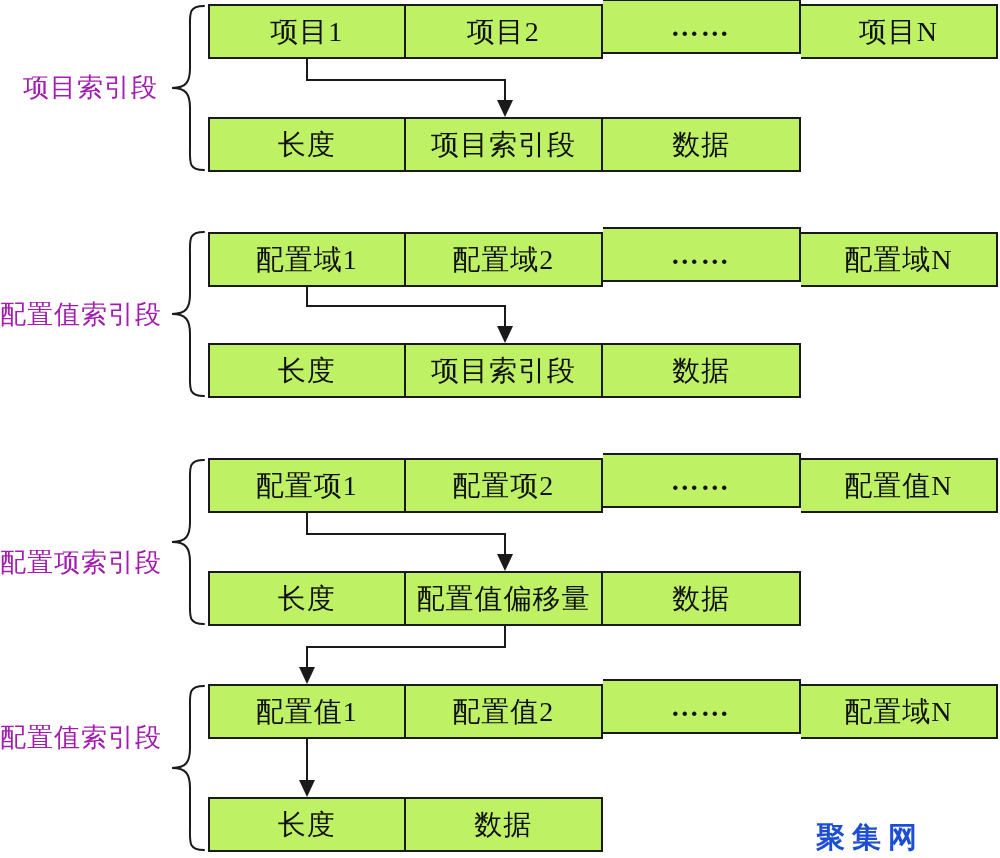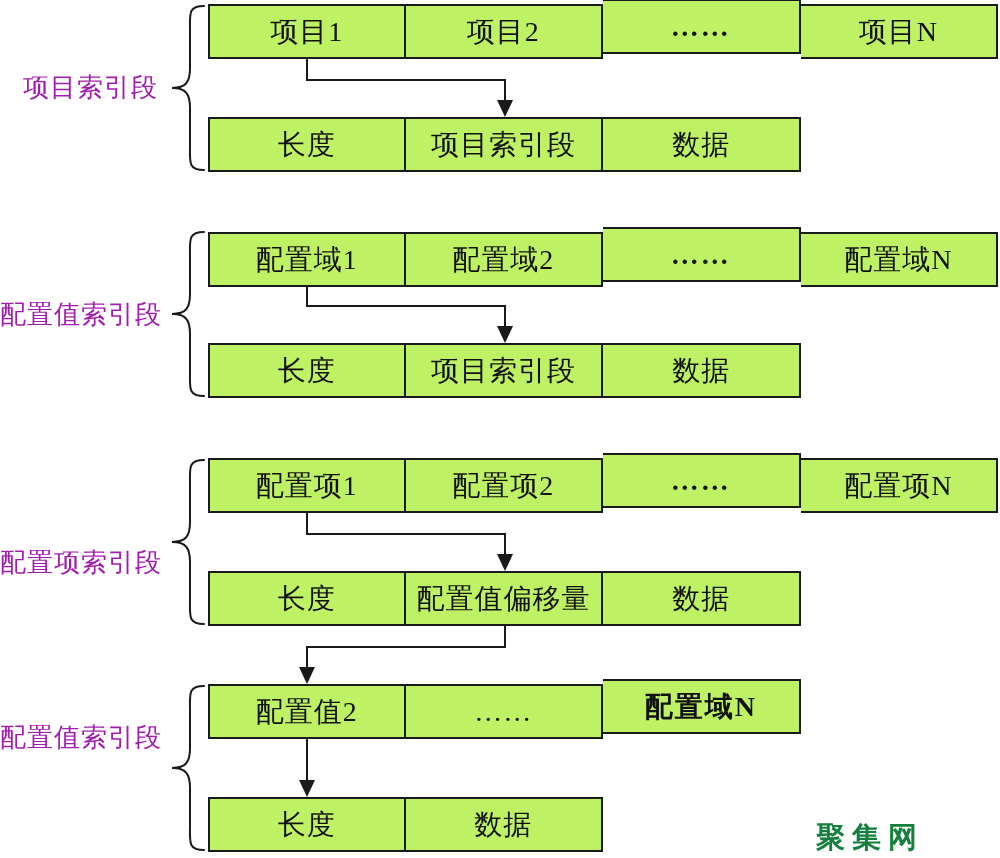--- a/index.html
+++ b/index.html
@@ -61,21 +61,21 @@
     width:1000px;height:858px;
     pointer-events:none;
   }
   .watermark{
     position:absolute;
     left:816px;
     top:818px;
     font-size:29px;
     font-weight:900;
     letter-spacing:7px;
-    color:#15803d;
+    color:#1d4ed8;
     font-family:Liberation Sans, sans-serif;
     white-space:nowrap;
   }
 </style>
 </head>
 <body>
 
 <div class="canvas">
 
   <div class="section-label" style="top:71px">项目索引段</div>
@@ -111,33 +111,34 @@
   </div>
 
   <div class="section-label" style="top:546px">配置项索引段</div>
   <svg class="brace" style="top:458px" viewBox="0 0 46 168" preserveAspectRatio="none">
     <path d="M 44,2 C 28,2 30,10 30,26 L 30,64 C 30,78 26,84 12,84 C 26,84 30,90 30,104 L 30,142 C 30,158 28,166 44,166" fill="none" stroke="#1a1a1a" stroke-width="2" stroke-linecap="round"></path>
   </svg>
   <div class="row row-cells-4" style="top:458px">
     <div class="cell">配置项1</div>
     <div class="cell">配置项2</div>
     <div class="cell">……</div>
-    <div class="cell">配置项N</div>
+    <div class="cell">配置值N</div>
   </div>
   <div class="row row-cells-3" style="top:571px">
     <div class="cell">长度</div>
     <div class="cell">配置值偏移量</div>
     <div class="cell">数据</div>
   </div>
 
   <div class="section-label" style="top:721px">配置值索引段</div>
   <svg class="brace" style="top:684px" viewBox="0 0 46 168" preserveAspectRatio="none">
     <path d="M 44,2 C 28,2 30,10 30,26 L 30,64 C 30,78 26,84 12,84 C 26,84 30,90 30,104 L 30,142 C 30,158 28,166 44,166" fill="none" stroke="#1a1a1a" stroke-width="2" stroke-linecap="round"></path>
   </svg>
   <div class="row row-cells-4" style="top:684px">
+    <div class="cell">配置值1</div>
     <div class="cell">配置值2</div>
     <div class="cell">……</div>
     <div class="cell">配置域N</div>
   </div>
   <div class="row row-cells-2" style="top:797px">
     <div class="cell">长度</div>
     <div class="cell">数据</div>
   </div>
 
   <svg class="overlay" viewBox="0 0 1000 858">

